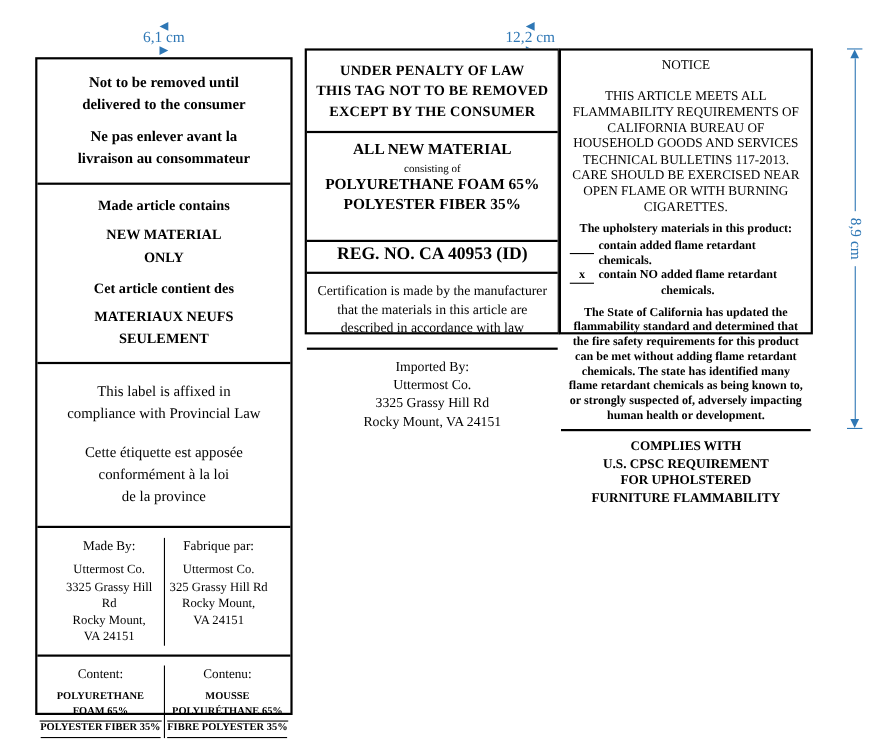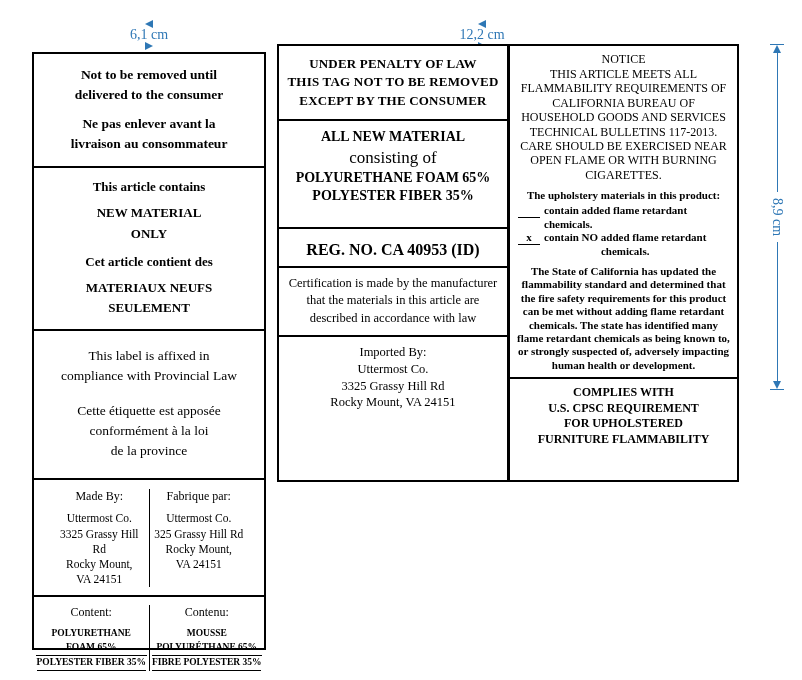--- a/index.html
+++ b/index.html
@@ -123,45 +123,45 @@
     text-align: center;
   }
   .two-col .colsep { border-right: 1px solid #000; }
 
   .addr { font-size: 11.5px; line-height: 1.32; }
   .colhead { font-size: 12px; margin-bottom: 7px; }
   .content-line { font-size: 9.5px; font-weight: bold; line-height: 1.45; }
   .ul { border-bottom: 1.5px solid #000; display: inline-block; padding-bottom: 0px; }
 
   
-  #right-wrap { position: absolute; left: 277px; top: 44px; width: 462px; height: 438px; }
+  #right-wrap { position: absolute; left: 277px; top: 44px; width: 462px; height: 260px; }
   .rt {
     position: absolute;
     top: 0;
     border: 2px solid #000;
     box-sizing: border-box;
     height: 100%;
     background: #fff;
   }
   #rt-left { left: 0; width: 232px; }
   #rt-right { left: 231px; width: 231px; }
 
   #rt-left .r1 { font-size: 13px; font-weight: bold; line-height: 1.42; padding: 9px 6px 9px; letter-spacing: .2px; }
   #rt-left .r2 { font-size: 14px; line-height: 1.3; padding: 7px 6px 22px; }
-  #rt-left .r2 .small { font-size: 17px; font-weight: normal; }
-  #rt-left .r3 { font-size: 16px; font-weight: bold; padding: 12px 6px 7px; }
+  #rt-left .r2 .small { font-size: 10px; font-weight: normal; }
+  #rt-left .r3 { font-size: 16px; font-weight: bold; padding: 2px 6px 7px; }
   #rt-left .r4 { font-size: 12.5px; line-height: 1.38; padding: 7px 6px 8px; }
   #rt-left .r5 { font-size: 12.5px; line-height: 1.35; padding: 7px 6px 8px; }
   #rt-left .r6 { padding: 6px 8px 7px; }
   #rt-left .r6 .dod { font-size: 12px; letter-spacing: .2px; display: block; text-align: left; }
   #rt-left .r6 .made { font-size: 13.5px; font-weight: bold; display: block; text-align: center; margin-top: 2px; }
   .dashes { letter-spacing: 1.5px; }
 
   #rt-right .q1 { padding: 6px 6px 5px; border-bottom: none; }
-  #rt-right .q1 .notice { font-size: 12px; display: block; margin-bottom: 0; }
+  #rt-right .q1 .notice { font-size: 12px; display: block; margin-bottom: 13px; }
   #rt-right .q1 .body { font-size: 12px; line-height: 1.2; display: block; }
   #rt-right .q2 { border-bottom: none; padding: 2px 8px 3px; font-size: 11px; line-height: 1.25; font-weight: bold; }
   #rt-right .q2 .lead { display: block; margin-bottom: 1px; }
   .chk-row { display: flex; align-items: flex-start; justify-content: flex-start; text-align: left; }
   .chk-box {
     display: inline-block;
     min-width: 22px;
     border-bottom: 1.2px solid #000;
     margin-right: 4px;
     text-align: center;
@@ -210,21 +210,21 @@
 
     <div class="sec s1">
       <span class="ln b">Not to be removed until</span>
       <span class="ln b">delivered to the consumer</span>
       <div style="height:10px"></div>
       <span class="ln b">Ne pas enlever avant la</span>
       <span class="ln b">livraison au consommateur</span>
     </div>
 
     <div class="sec s2">
-      <span class="ln b">This article contains</span>
+      <span class="ln b">Made article contains</span>
       <div style="height:6px"></div>
       <span class="ln b">NEW MATERIAL</span>
       <span class="ln b">ONLY</span>
       <div style="height:8px"></div>
       <span class="ln b">Cet article contient des</span>
       <div style="height:6px"></div>
       <span class="ln b">MATERIAUX NEUFS</span>
       <span class="ln b">SEULEMENT</span>
     </div>
 

